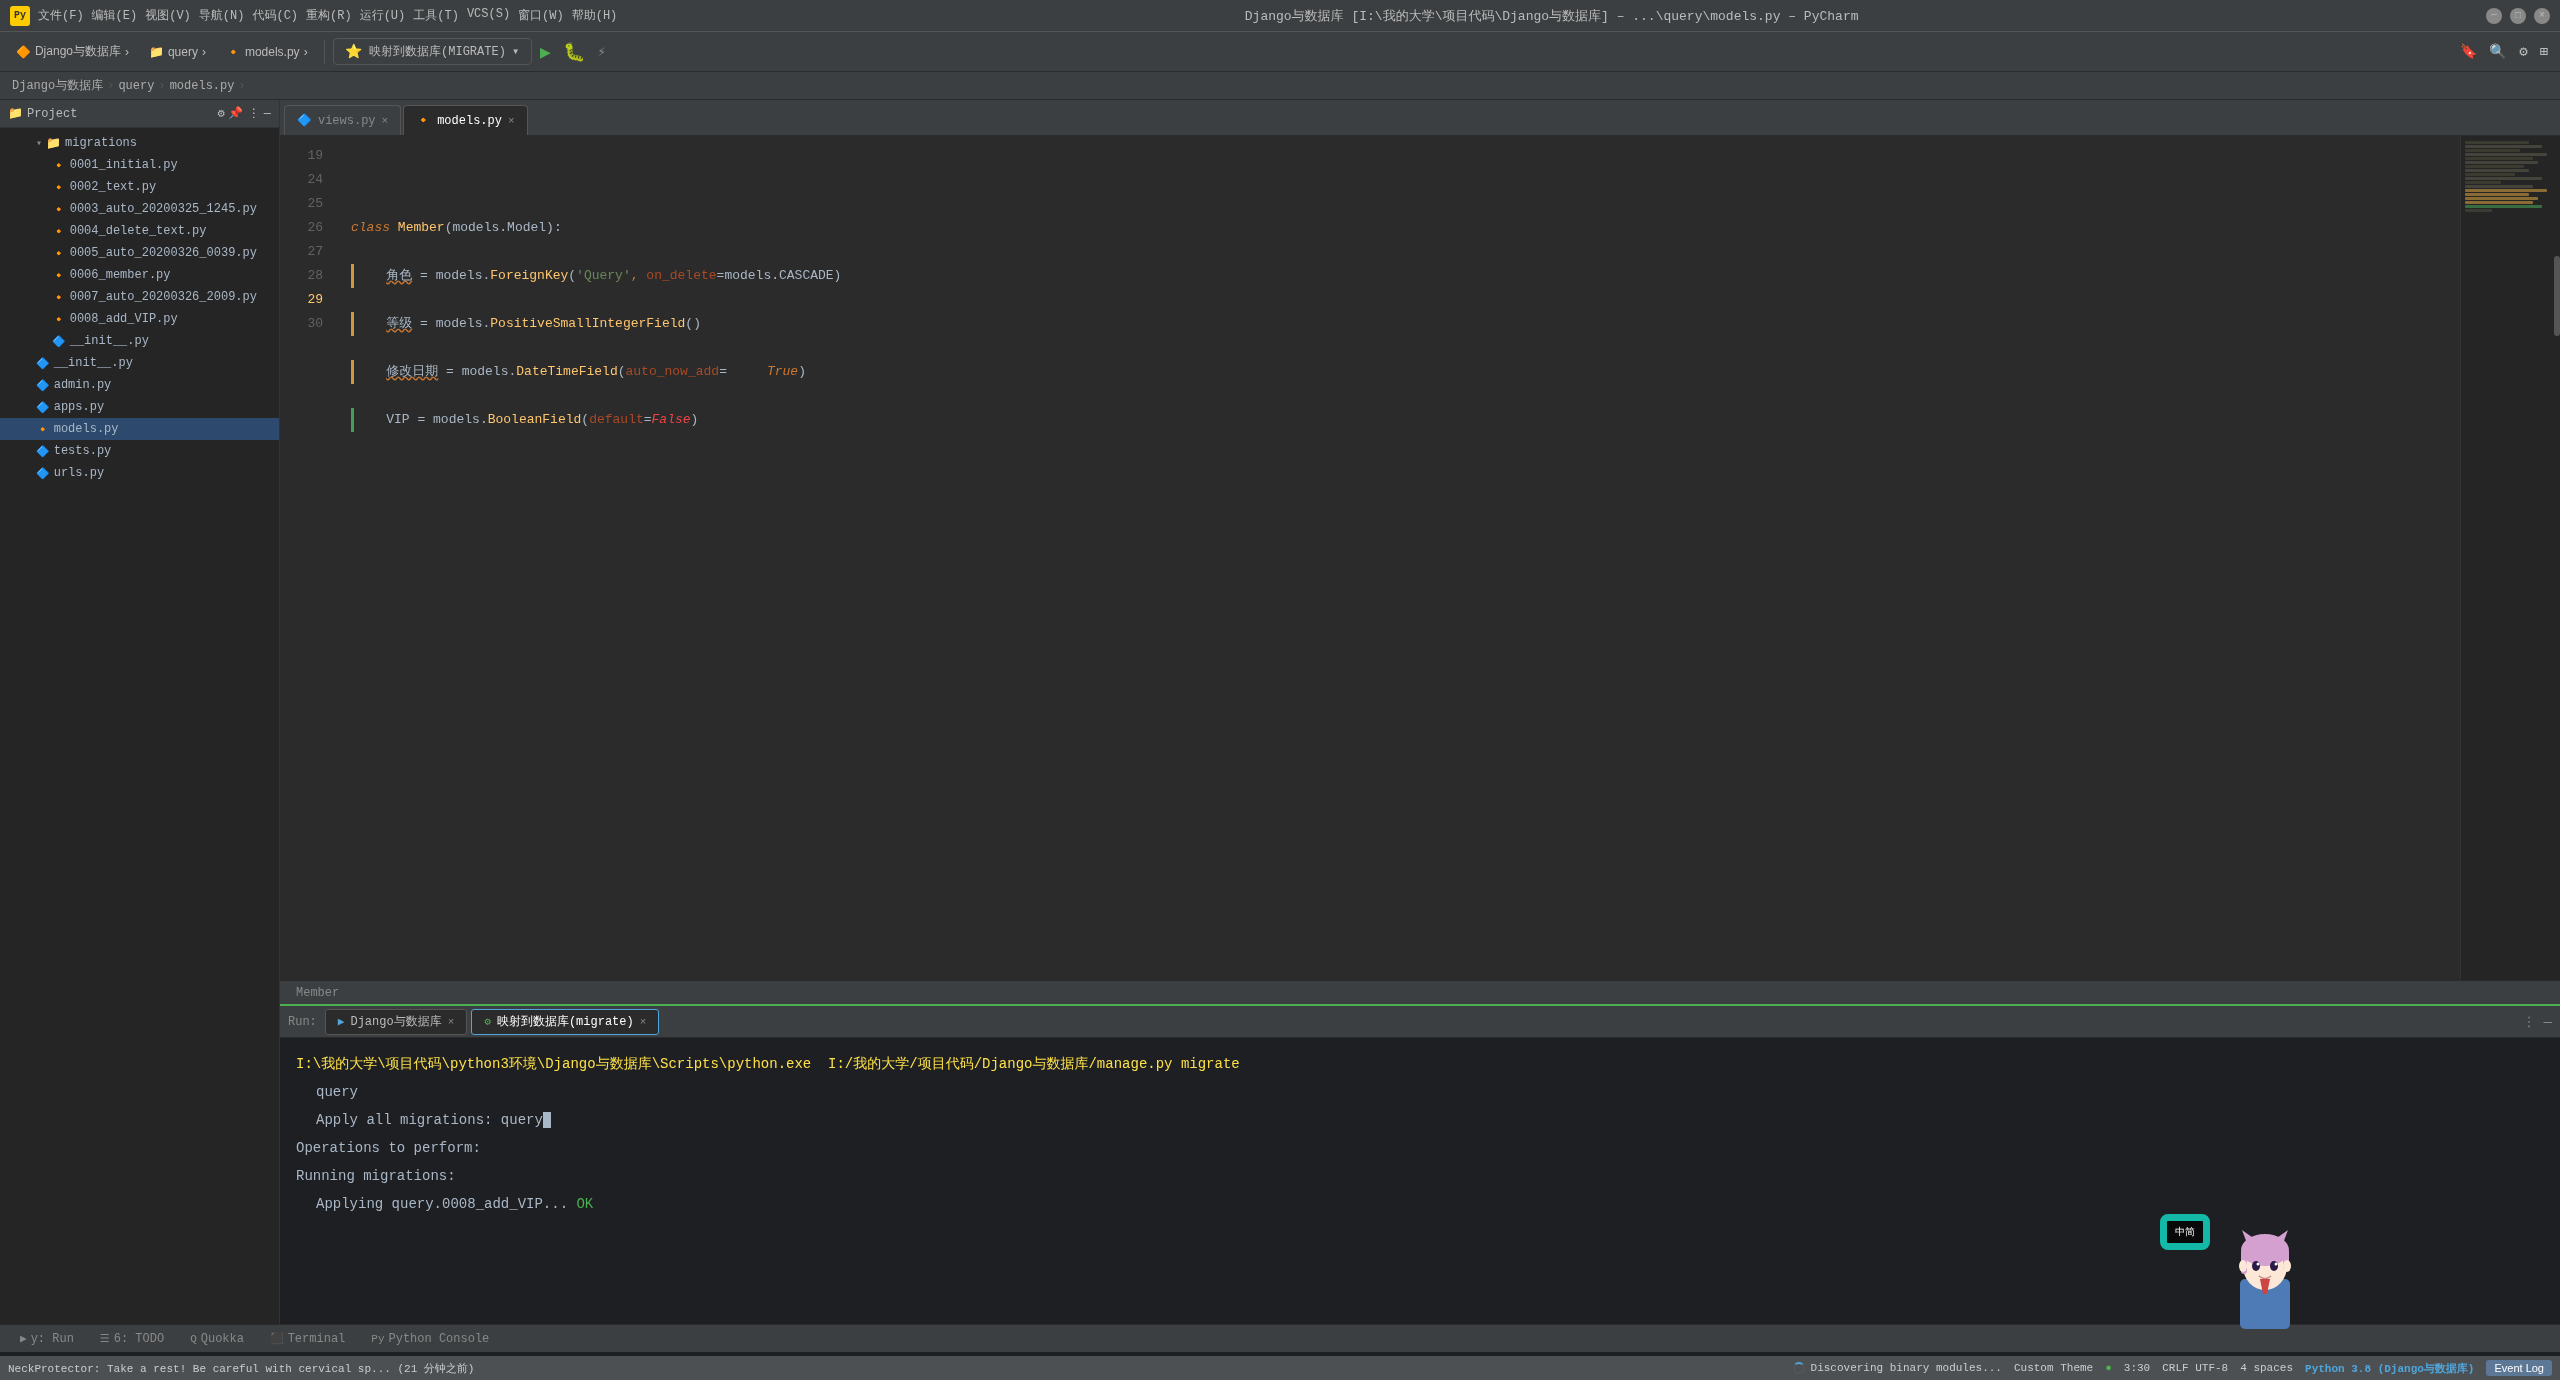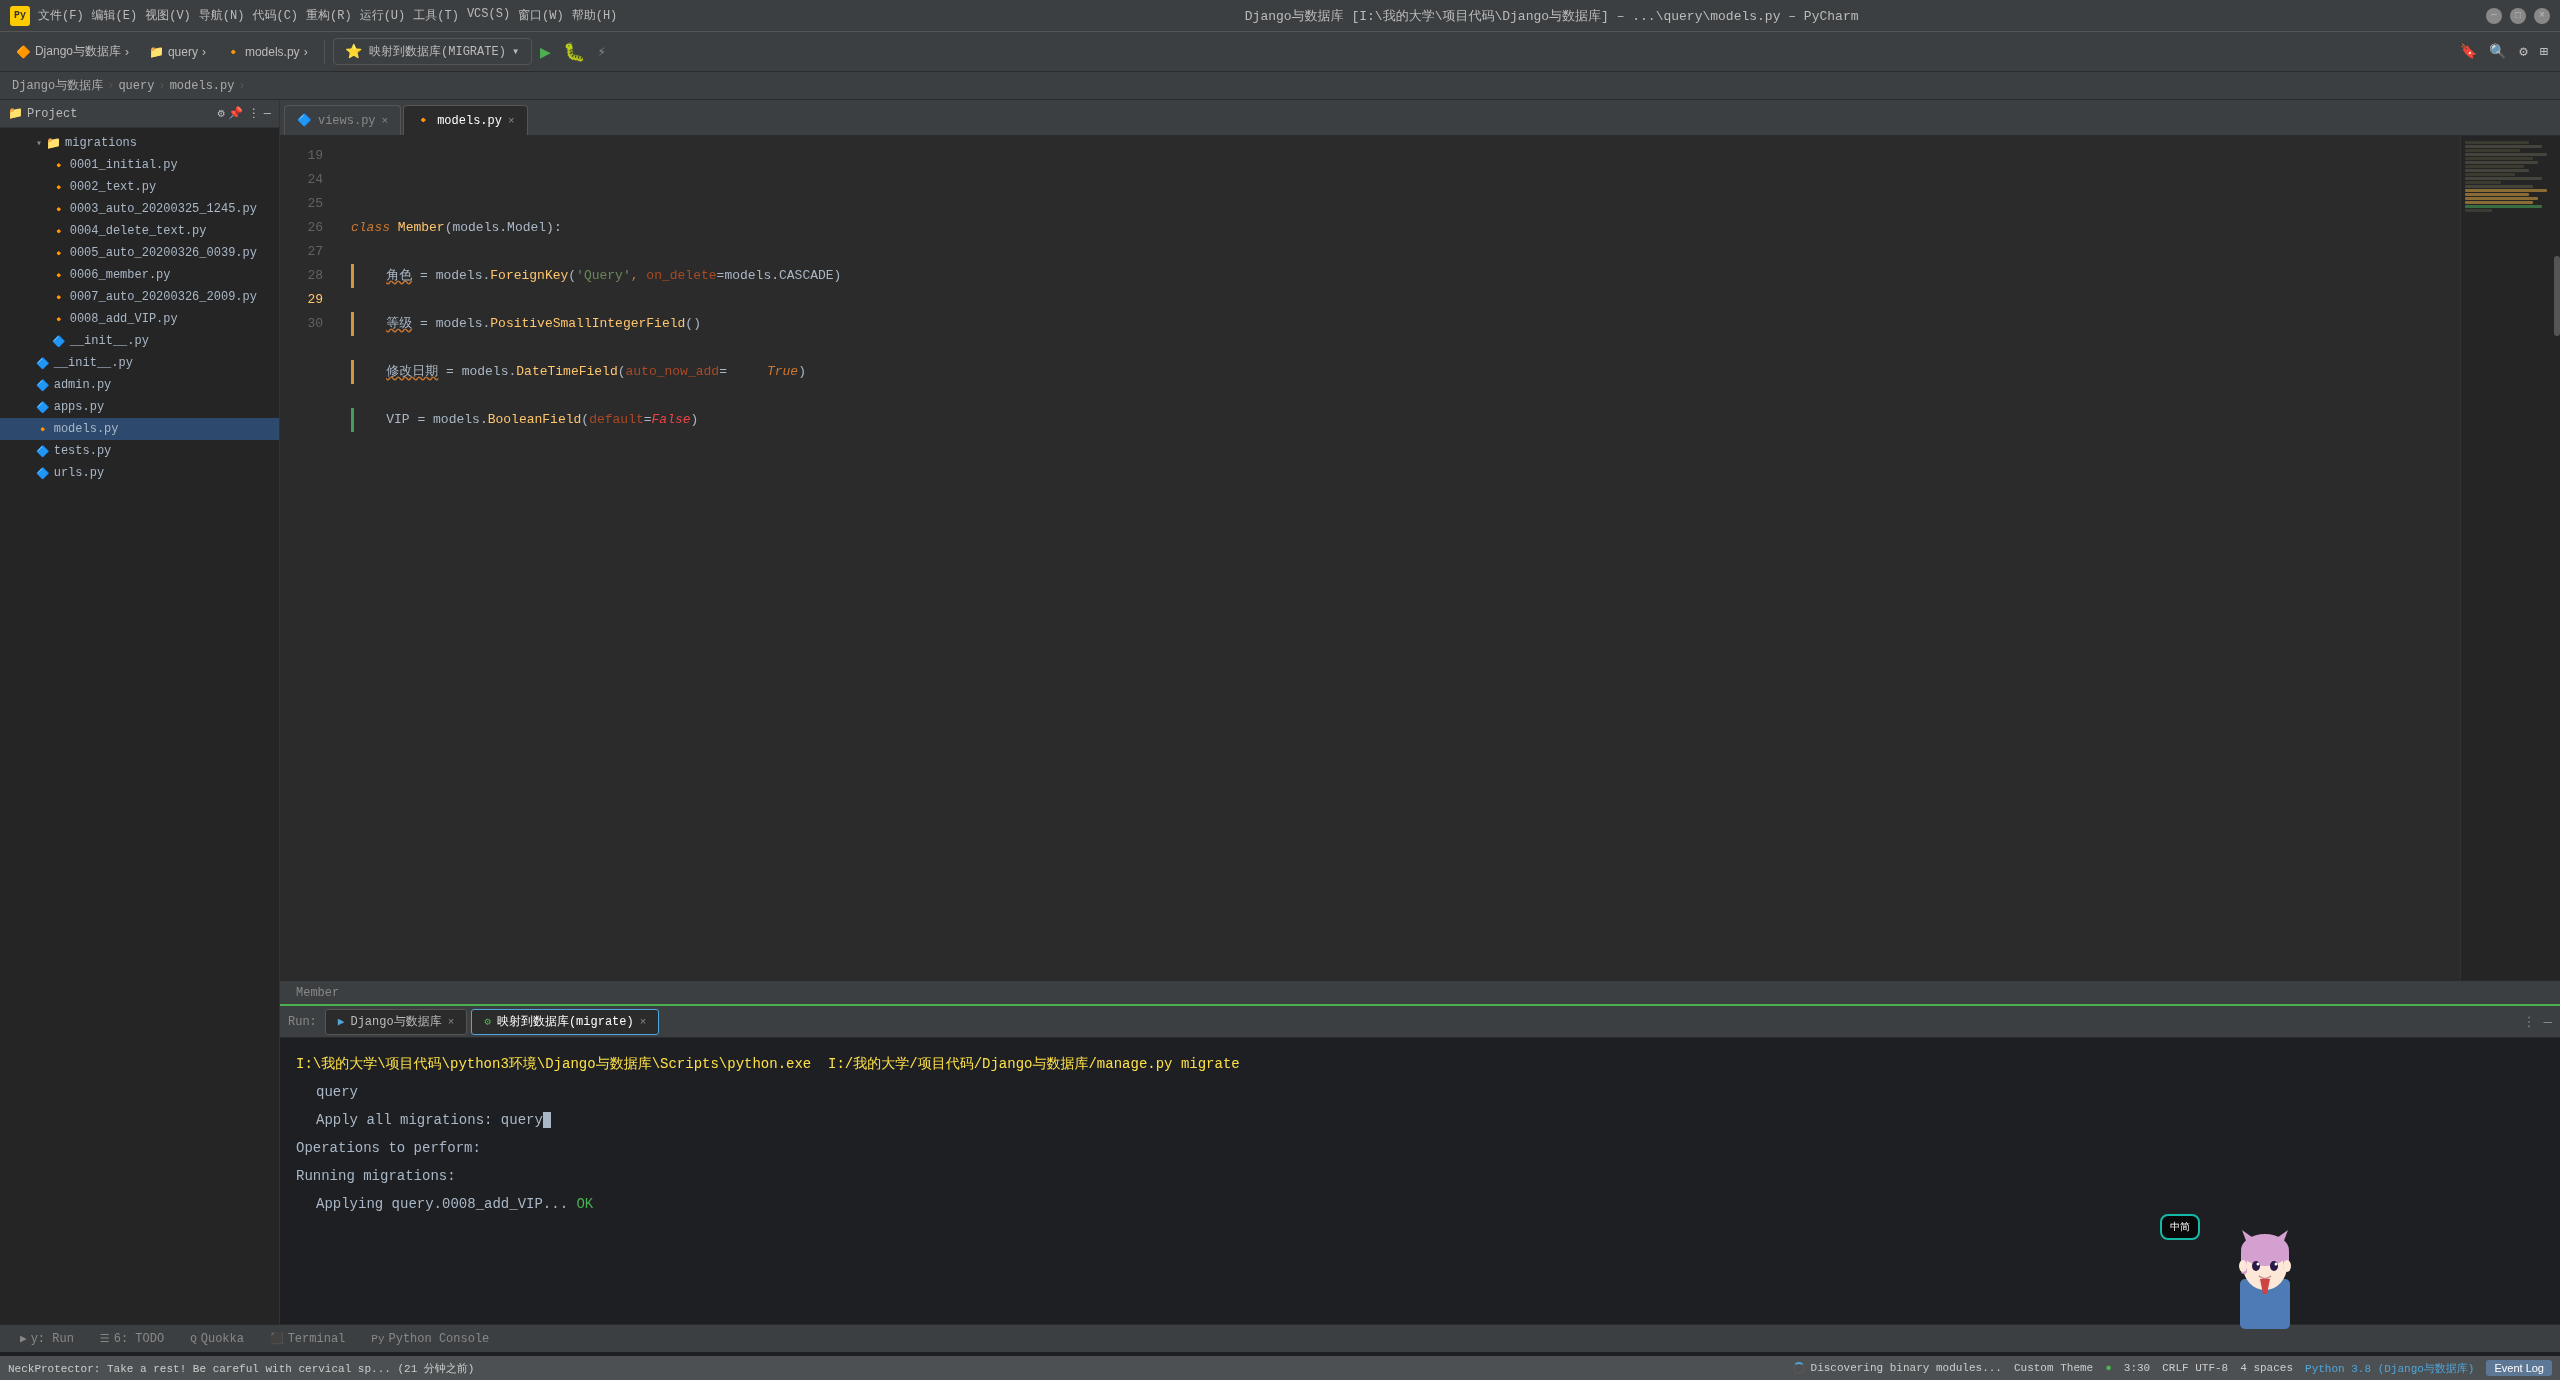--- a/index.html
+++ b/index.html
@@ -368,41 +368,41 @@
     .anime-bubble {
       position: absolute;
       top: -10px;
       left: -60px;
       background: rgba(0,0,0,0.7);
       color: #fff;
       font-size: 10px;
       padding: 4px 8px;
       border-radius: 8px;
       white-space: nowrap;
-      border: 2px solid #14b8a6;
+      border: 7px solid #14b8a6;
     }
 
     #bottom-status-bar {
       position: absolute;
       bottom: 0;
       left: 0; right: 0;
       height: 24px;
       background: #4c5052;
       display: flex;
       align-items: center;
       padding: 0 8px;
       font-size: 11px;
       color: #ccc;
       gap: 12px;
       z-index: 200;
     }
     .status-protection { flex: 1; }
     .status-info { display: flex; gap: 12px; align-items: center; }
     .status-green { color: #4caf50; }
-    .status-link { color: #4ea6dc; cursor: pointer; }
+    .status-link { color: #4ea6dc; cursor: pointer; font-weight: bold; }
     .status-discovering { display: flex; align-items: center; gap: 6px; }
     .spinner {
       width: 12px; height: 12px;
       border: 2px solid #555;
       border-top-color: #4ea6dc;
       border-radius: 50%;
       display: inline-block;
       animation: spin 1s linear infinite;
     }
     @keyframes spin { to { transform: rotate(360deg); } }

